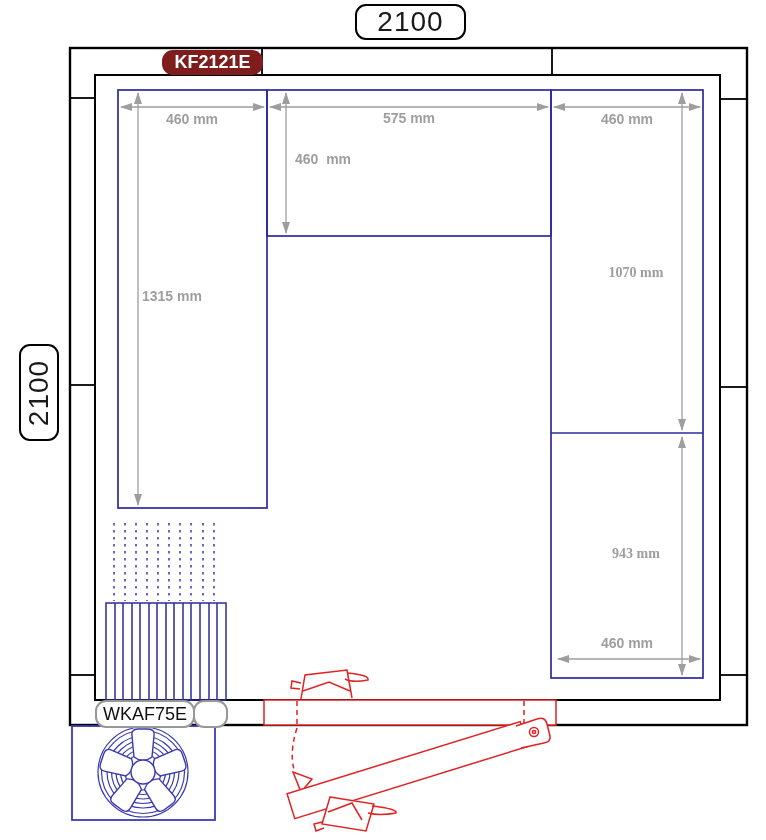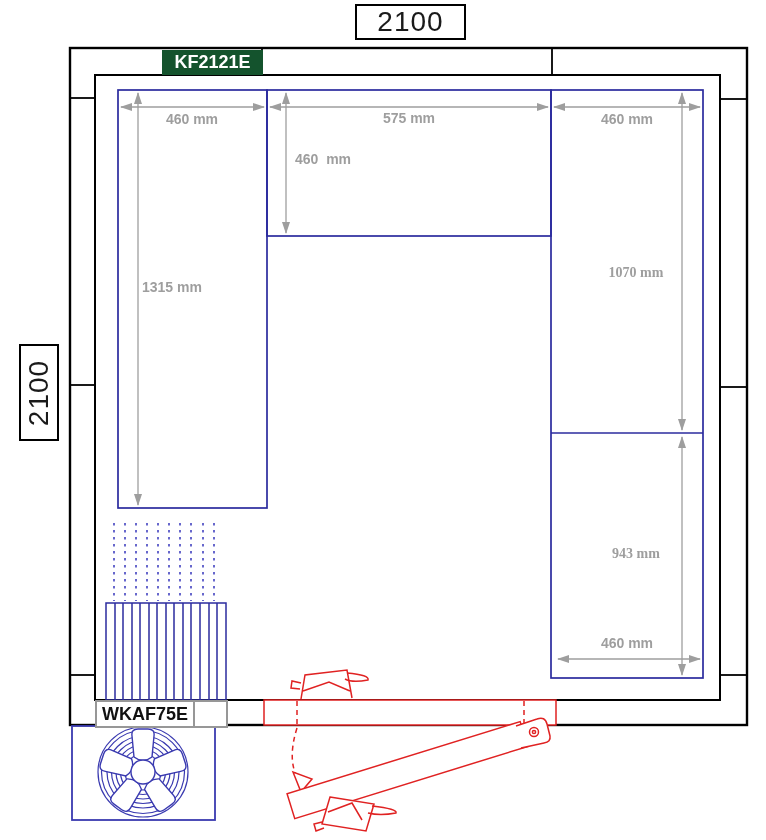--- a/index.html
+++ b/index.html
@@ -1,35 +1,35 @@
 <!DOCTYPE html>
 <html><head>
 <meta charset="utf-8">
 <style>
   html,body{margin:0;padding:0;background:#fff;}
   #stage{position:relative;width:766px;height:840px;background:#fff;overflow:hidden;
          font-family:"Liberation Sans","DejaVu Sans",sans-serif;}
   #drawing{position:absolute;left:0;top:0;z-index:1;}
   .lbl{position:absolute;z-index:3;display:flex;align-items:center;justify-content:center;
-       box-sizing:border-box;background:#fff;}
+       box-sizing:border-box;background:#fff;border-radius:11px;}
   .dim{position:absolute;z-index:2;font-weight:bold;font-size:14px;color:#9e9e9e;
        white-space:pre;line-height:1;}
   .dim.center{text-align:center;}
   .dim.right{text-align:center;font-family:Liberation Serif, serif;}
   #overall-width-box{left:355px;top:4px;width:111px;height:36px;border:2px solid #000;
        font-size:28px;color:#1a1a1a;letter-spacing:1px;}
   #overall-height-box{left:19px;top:344px;width:40px;height:97px;border:2px solid #000;
        font-size:28px;color:#1a1a1a;}
   #overall-height-box span{transform:rotate(-90deg);letter-spacing:1px;white-space:nowrap;}
-  #model-badge{left:162px;top:50px;width:101px;height:25px;background:#14532d;
+  #model-badge{left:162px;top:50px;width:101px;height:25px;background:#7f1d1d;
        color:#fff;font-weight:bold;font-size:18px;border:none;}
   #shelf-part-label{left:464px;top:223px;width:172px;height:30px;border:2px solid #979797;
        font-weight:bold;font-size:17px;color:#111;}
   #evaporator-label{left:95px;top:700px;width:100px;height:28px;border:2px solid #979797;
-       font-weight:bold;font-size:18px;color:#111;}
+       font-weight:normal;font-size:18px;color:#111;}
   #evaporator-label-spare{left:193px;top:700px;width:35px;height:28px;border:2px solid #979797;}
 </style>
 </head>
 <body>
 
 <div id="stage">
 
   <svg id="drawing" width="766" height="840" viewBox="0 0 766 840">
     <defs>
       <marker id="dimArrow" markerWidth="13" markerHeight="10" refX="11" refY="4" orient="auto-start-reverse" markerUnits="userSpaceOnUse">
@@ -155,18 +155,18 @@
 
   <div class="lbl" id="evaporator-label">
     <span>WKAF75E</span>
   </div>
   <div class="lbl" id="evaporator-label-spare"></div>
 
   <div class="dim center" style="left:130px;top:112px;width:124px;">460 mm</div>
   <div class="dim center" style="left:347px;top:111px;width:124px;">575 mm</div>
   <div class="dim center" style="left:565px;top:112px;width:124px;">460 mm</div>
   <div class="dim" style="left:295px;top:152px;">460  mm</div>
-  <div class="dim" style="left:142px;top:280px;">1315 mm</div>
+  <div class="dim" style="left:142px;top:289px;">1315 mm</div>
   <div class="dim right" style="left:594px;top:266px;width:84px;">1070 mm</div>
   <div class="dim right" style="left:594px;top:547px;width:84px;">943 mm</div>
   <div class="dim center" style="left:567px;top:636px;width:120px;">460 mm</div>
 
 </div>
 
 </body></html>

